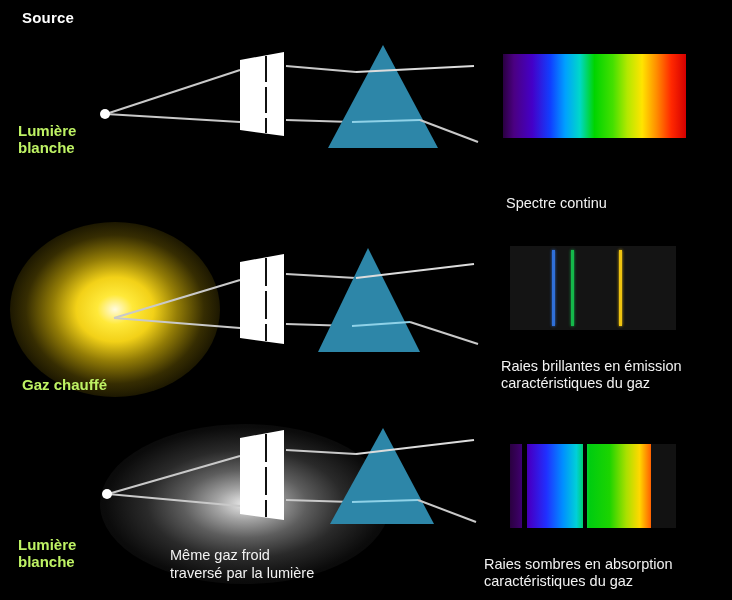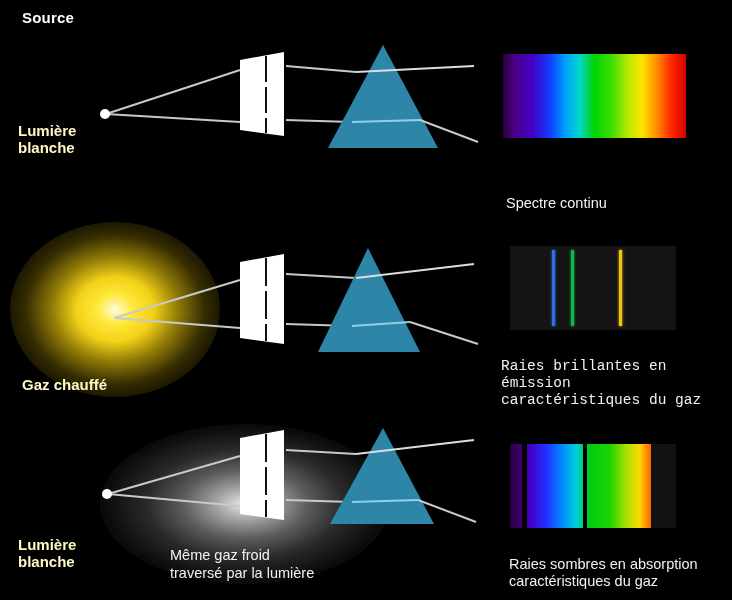--- a/index.html
+++ b/index.html
@@ -34,38 +34,38 @@
   }
   #heading-source  { left: 22px;  top: 9px; }
   #heading-spectre { left: 503px; top: 9px; }
 
   
   .source-label {
     position: absolute;
     font-size: 15px;
     font-weight: bold;
     line-height: 17px;
-    color: #fef9c3;
+    color: #bef264;
     white-space: pre-line;
   }
   #label-row1 { left: 18px; top: 122px; }
   #label-row2 { left: 22px; top: 376px; }
   #label-row3 { left: 18px; top: 536px; }
 
   
   .spectrum-caption {
     position: absolute;
     font-size: 14.5px;
     line-height: 17px;
     color: #f2f2f2;
     white-space: pre-line;
   }
   #caption-row1 { left: 506px; top: 148px; margin-top: 47px; }
-  #caption-row2 { left: 501px; top: 358px; font-family: Liberation Mono, monospace; }
-  #caption-row3 { left: 509px; top: 556px; }
+  #caption-row2 { left: 501px; top: 358px; }
+  #caption-row3 { left: 484px; top: 556px; }
 
   
   #note-coldgas {
     position: absolute;
     left: 170px; top: 546px;
     font-size: 14.5px;
     line-height: 18px;
     color: #f2f2f2;
     white-space: pre-line;
   }

